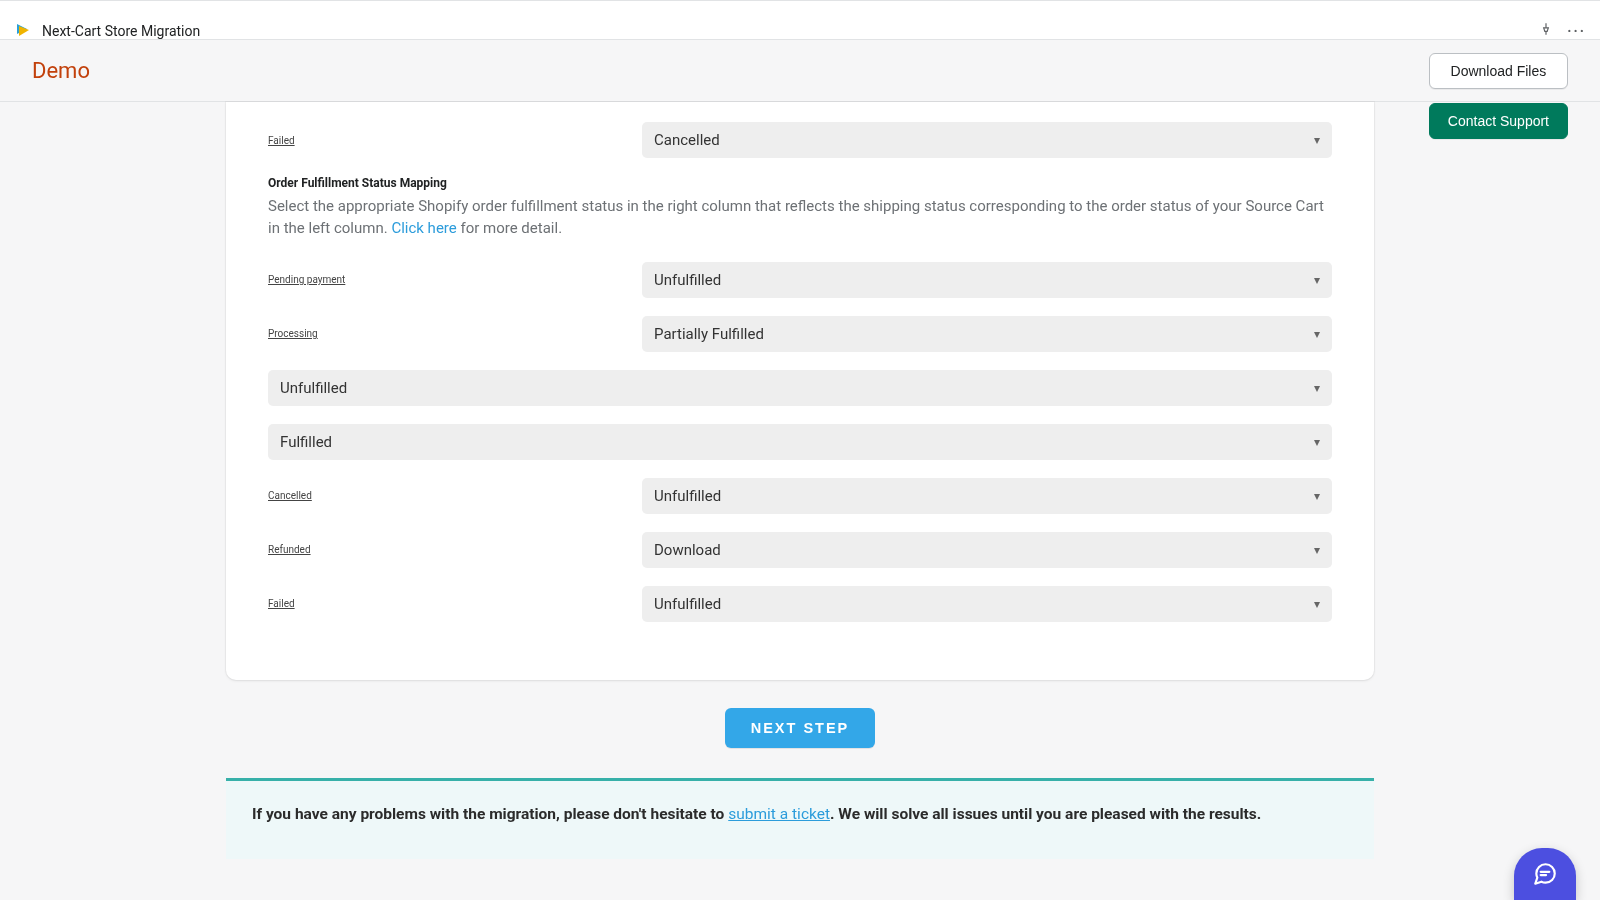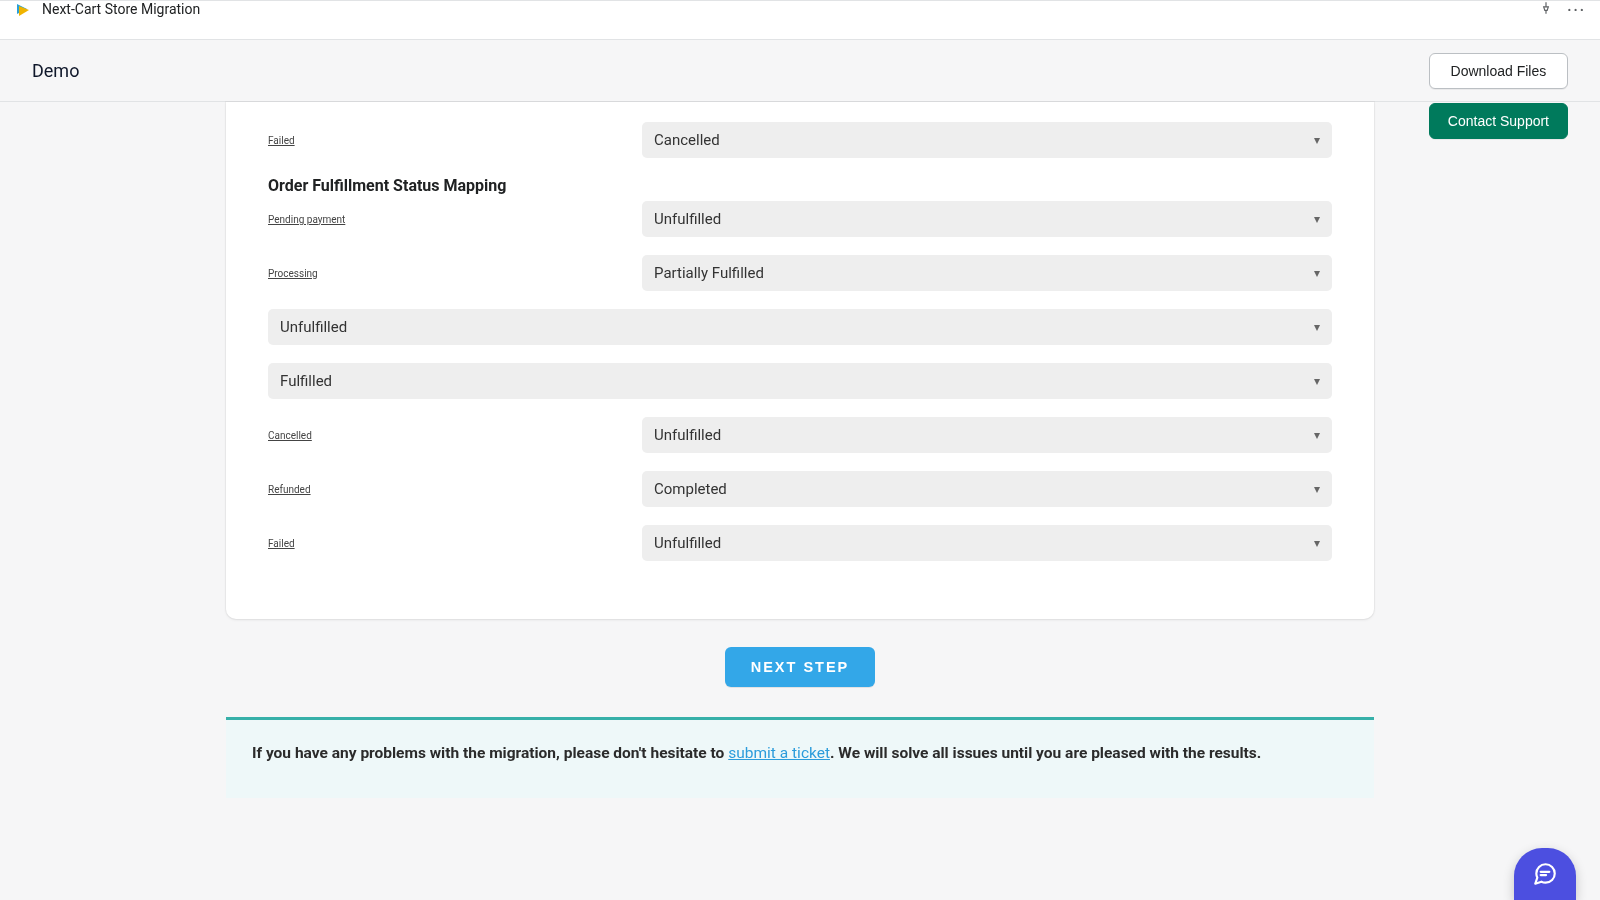--- a/index.html
+++ b/index.html
@@ -11,41 +11,41 @@
     width: 1600px;
     height: 900px;
     overflow: hidden;
   }
   .titlebar {
     height: 40px;
     background: #fff;
     border-top: 1px solid #e1e3e5;
     border-bottom: 1px solid #e1e3e5;
     display: flex;
-    align-items: flex-start;
+    align-items: flex-end;
     padding: 0 14px;
     position: relative;
   }
   .titlebar .app-icon {
     width: 18px; height: 18px; margin-right: 10px;
     display: inline-flex; align-items: center; justify-content: center;
   }
   .titlebar .app-title { font-size: 14px; color: #202223; }
   .titlebar .right-icons {
     margin-left: auto; display: flex; align-items: center; gap: 14px;
     color: #5c5f62;
   }
   .header {
     height: 62px;
     background: #f6f6f7;
     border-bottom: 1px solid #e1e3e5;
     display: flex; align-items: center;
     padding: 0 32px;
   }
-  .header .page-title { font-size: 18px; color: #0f172a; font-weight: 400; }
+  .header .page-title { font-size: 22px; color: #c2410c; font-weight: 400; }
   .header .actions { margin-left: auto; display: flex; gap: 14px; flex-direction: column; }
   .btn {
     padding: 9px 18px; border-radius: 6px; font-size: 14px;
     border: 1px solid #bbbfc3; background: #fff; cursor: pointer;
     box-shadow: 0 1px 0 rgba(0,0,0,0.05);
     color: #202223;
   }
   .btn-primary {
     background: #007a5c; color: #fff; border: 1px solid #007a5c;
   }
@@ -64,21 +64,21 @@
     background: #eeeeee;
     border: none;
     border-radius: 5px;
     height: 36px;
     display: flex; align-items: center; justify-content: space-between;
     padding: 0 12px;
     color: #333; font-size: 15px;
     cursor: pointer;
   }
   .row .select .chev { color: #666; font-size: 12px; }
-  .section-title { font-weight: 700; font-size: 16px; margin-top: 14px; margin-bottom: 6px; }
+  .section-title { font-weight: 700; font-size: 12px; margin-top: 14px; margin-bottom: 6px; }
   .section-desc { color: #6d7175; font-size: 15px; line-height: 1.45; margin-bottom: 22px; }
   .section-desc a { color: #2c9cdb; text-decoration: none; }
   .next-row { display:flex; justify-content:center; margin: 28px 0 30px; }
   .next-btn {
     background: #33a7e8; color: #fff; border: none;
     padding: 12px 26px; border-radius: 6px;
     font-size: 14.5px; font-weight: 700; letter-spacing: 2px;
     cursor: pointer;
     box-shadow: 0 1px 0 rgba(0,0,0,0.08);
   }
@@ -143,20 +143,23 @@
 
       <div class="row">
         <div class="label">Failed</div>
         <div class="select">
           <span>Cancelled</span>
           <span class="chev">▾</span>
         </div>
       </div>
 
       <div class="section-title">Order Fulfillment Status Mapping</div>
+      <div class="section-desc">
+        <span>Select the appropriate Shopify order fulfillment status in the right column that reflects the shipping status corresponding to the order status of your Source Cart in the left column. </span><a href="#">Click here</a><span> for more detail.</span>
+      </div>
 
       <div id="rows-container">
           <div class="row">
             <div class="label">Pending payment</div>
             <div class="select">
               <span>Unfulfilled</span>
               <span class="chev">▾</span>
             </div>
           </div>
           <div class="row">
@@ -181,21 +184,21 @@
           <div class="row">
             <div class="label">Cancelled</div>
             <div class="select">
               <span>Unfulfilled</span>
               <span class="chev">▾</span>
             </div>
           </div>
           <div class="row">
             <div class="label">Refunded</div>
             <div class="select">
-              <span>Completed</span>
+              <span>Download</span>
               <span class="chev">▾</span>
             </div>
           </div>
           <div class="row">
             <div class="label">Failed</div>
             <div class="select">
               <span>Unfulfilled</span>
               <span class="chev">▾</span>
             </div>
           </div>

